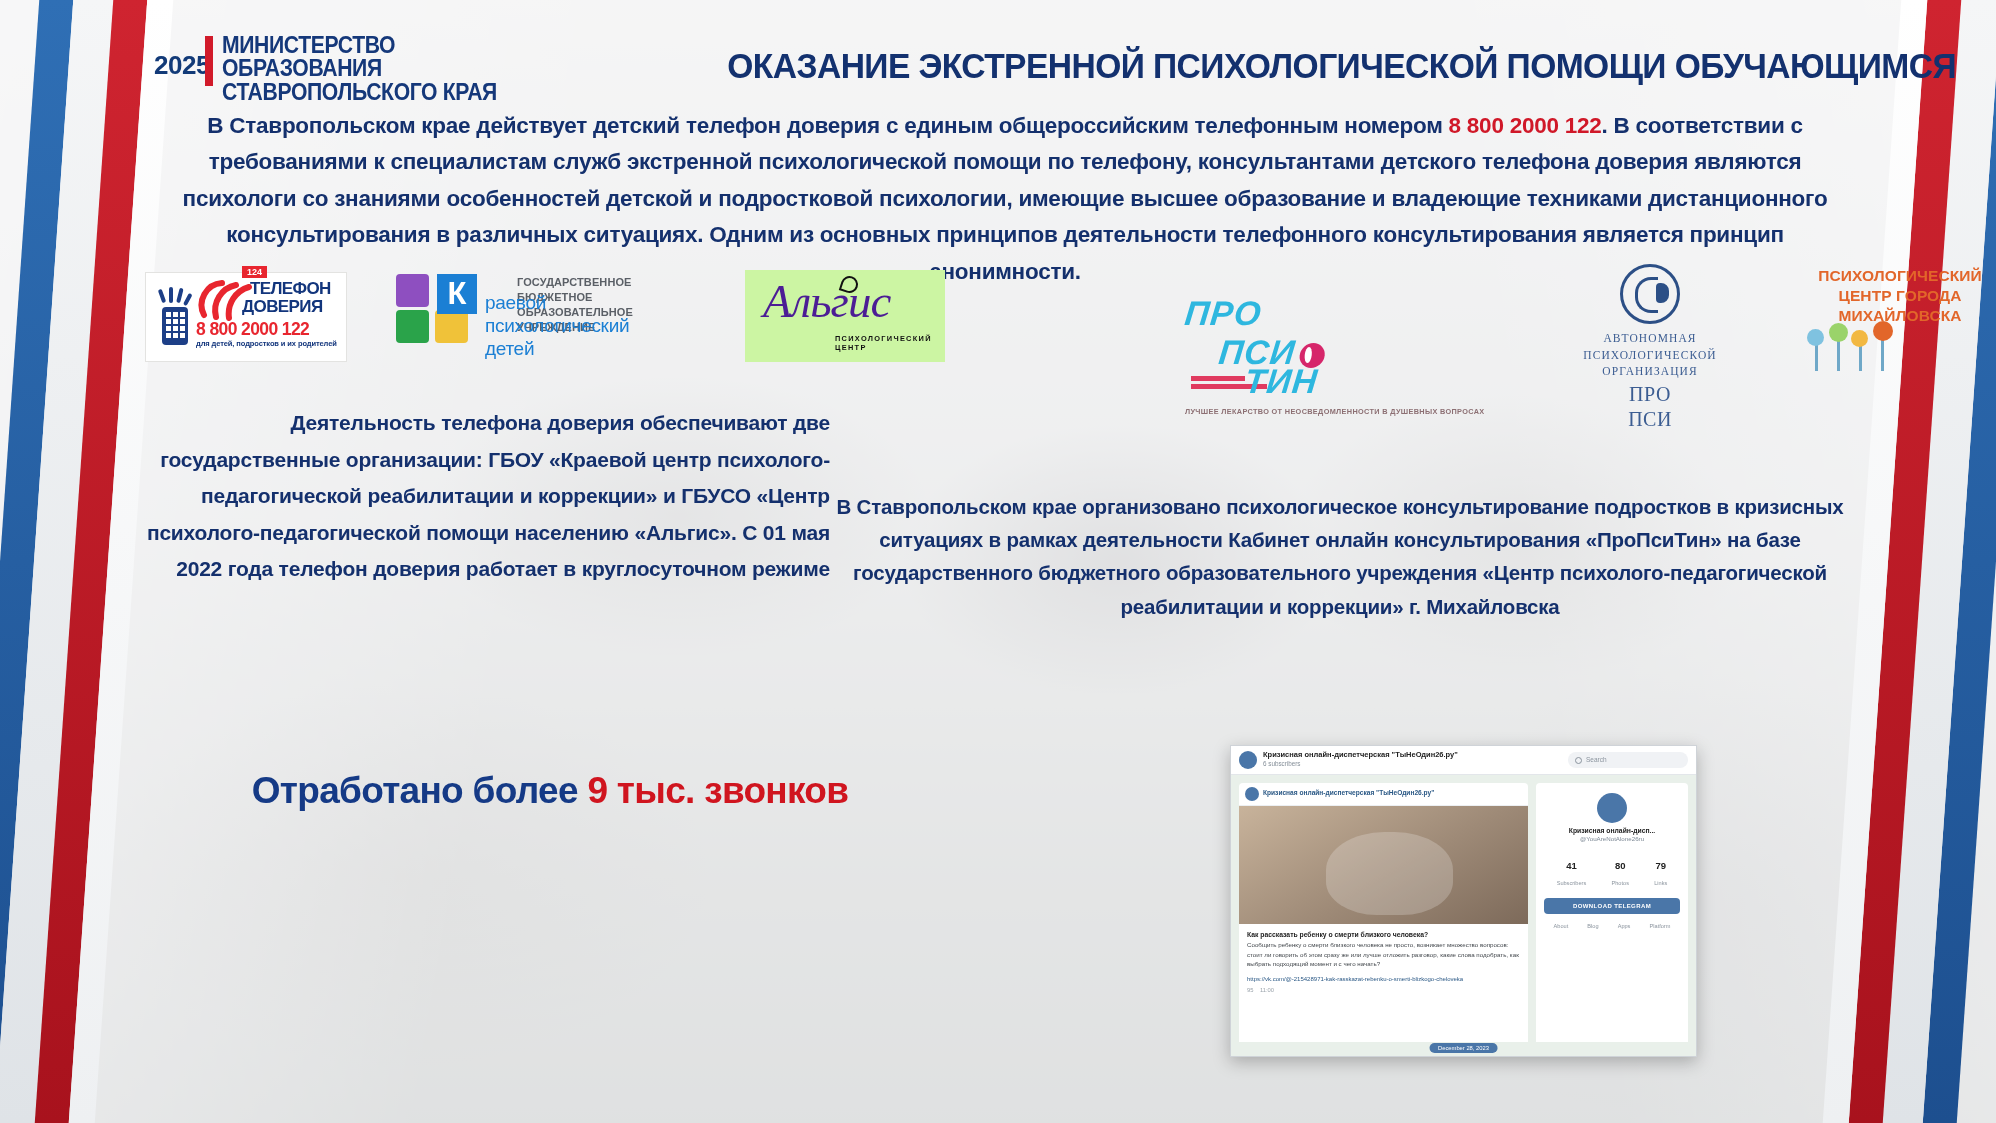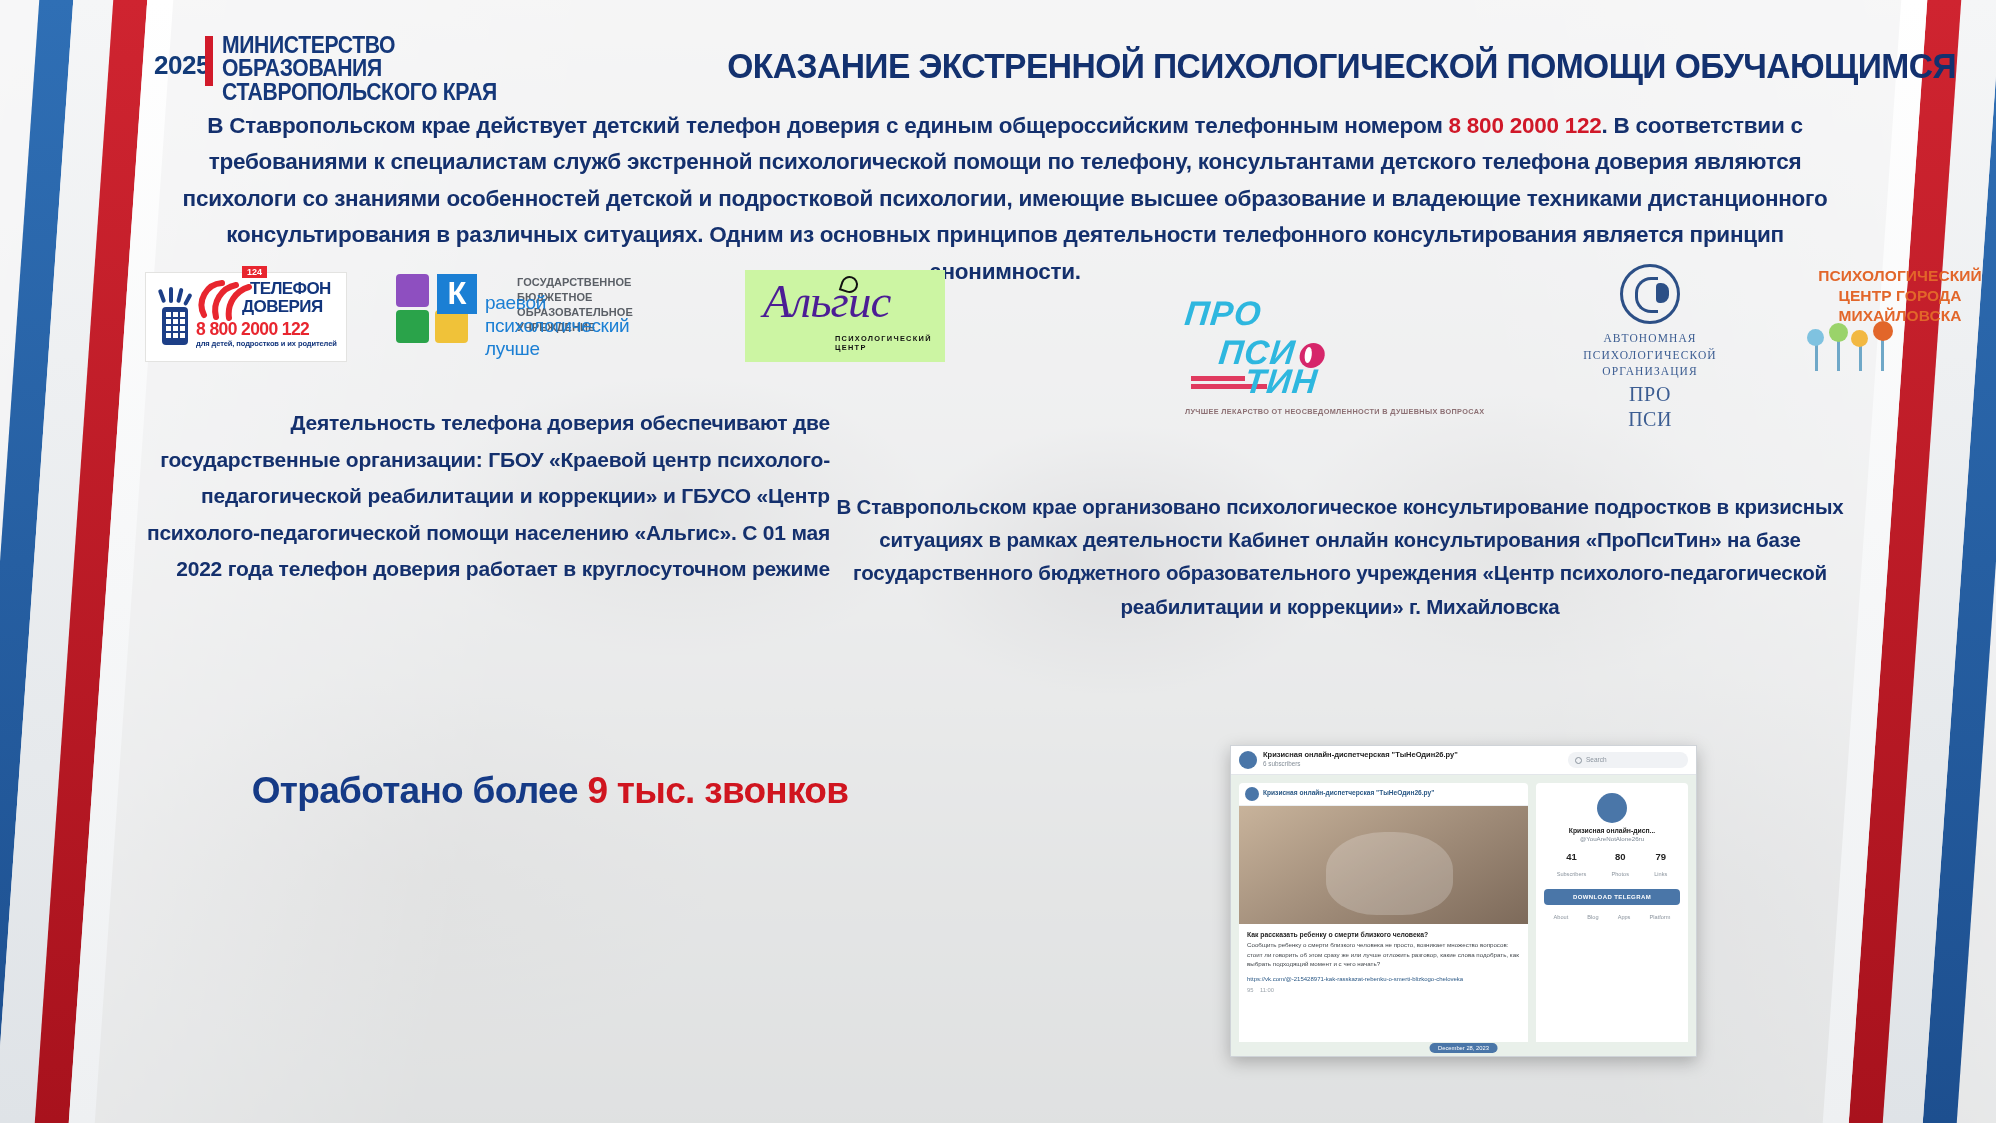--- a/index.html
+++ b/index.html
@@ -159,21 +159,21 @@
   .sm-photo::after{content:"";position:absolute;left:30%;top:22%;width:44%;height:70%;border-radius:46% 46% 40% 40%;
                    background:rgba(255,255,255,.22);}
   .sm-q{padding:7px 8px 2px;font-size:6.8px;font-weight:700;color:#222;}
   .sm-p{padding:0 8px;font-size:6.2px;color:#43484d;line-height:1.55;}
   .sm-link{padding:6px 8px 0;font-size:6px;color:#2a5885;line-height:1.4;word-break:break-all;}
   .sm-meta{padding:4px 8px;font-size:5.8px;color:#9aa3ab;}
   .shot-side{width:152px;background:#fff;border-radius:4px;padding:8px;box-sizing:border-box;text-align:center;}
   .ss-av{width:30px;height:30px;border-radius:50%;background:#4a76a8;margin:2px auto 4px;}
   .ss-n1{font-size:6.8px;font-weight:700;color:#222;}
   .ss-n2{font-size:6.2px;color:#7b8794;margin-top:1px;}
-  .ss-stats{display:flex;justify-content:space-around;margin-top:9px;}
+  .ss-stats{display:flex;justify-content:space-around;margin-top:18px;}
   .ss-stats div b{display:block;font-size:9.5px;color:#222;font-weight:700;}
   .ss-stats div span{font-size:5.6px;color:#8b949e;}
   .ss-btn{margin-top:9px;background:#4a76a8;color:#fff;font-size:6px;font-weight:700;
           border-radius:4px;padding:5px 0;letter-spacing:.4px;}
   .ss-links{margin-top:9px;font-size:5.6px;color:#8b949e;display:flex;justify-content:space-around;}
   .shot-foot{position:absolute;left:0;right:0;bottom:0;height:14px;background:#e9f0ea;}
   .shot-date{position:absolute;left:50%;transform:translateX(-50%);bottom:3px;
              background:#4a76a8;color:#fff;font-size:5.8px;border-radius:7px;padding:2px 9px;}
 </style>
 </head>
@@ -252,21 +252,21 @@
       <div class="kpc-sq" style="left:6px;top:0;background:#8e4fc0;"></div>
       <div class="kpc-sq" style="left:6px;top:36px;background:#2aa34a;"></div>
       <div class="kpc-sq" style="left:45px;top:36px;background:#f0c239;"></div>
       <div class="kpc-k">К</div>
       <div class="kpc-cap">
         <span>ГОСУДАРСТВЕННОЕ БЮДЖЕТНОЕ</span><br>
         <span>ОБРАЗОВАТЕЛЬНОЕ УЧРЕЖДЕНИЕ</span>
       </div>
       <div class="kpc-l1">раевой</div>
       <div class="kpc-l2">психологический</div>
-      <div class="kpc-l3">лучше</div>
+      <div class="kpc-l3">детей</div>
     </div>
 
     <div class="logo l-alg">
       <div class="alg-name">Альгис</div>
       <div class="alg-acc"></div>
       <div class="alg-sub">ПСИХОЛОГИЧЕСКИЙ ЦЕНТР</div>
     </div>
 
     <div class="logo l-pro">
       <div class="pro-w">ПРО</div>

